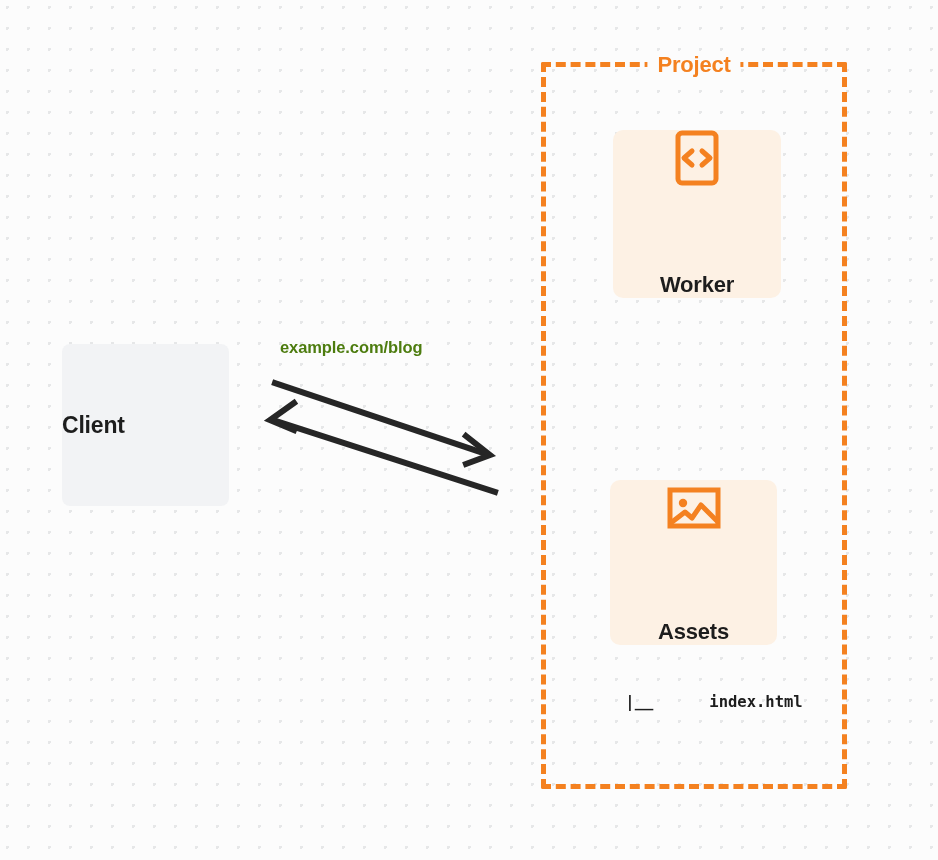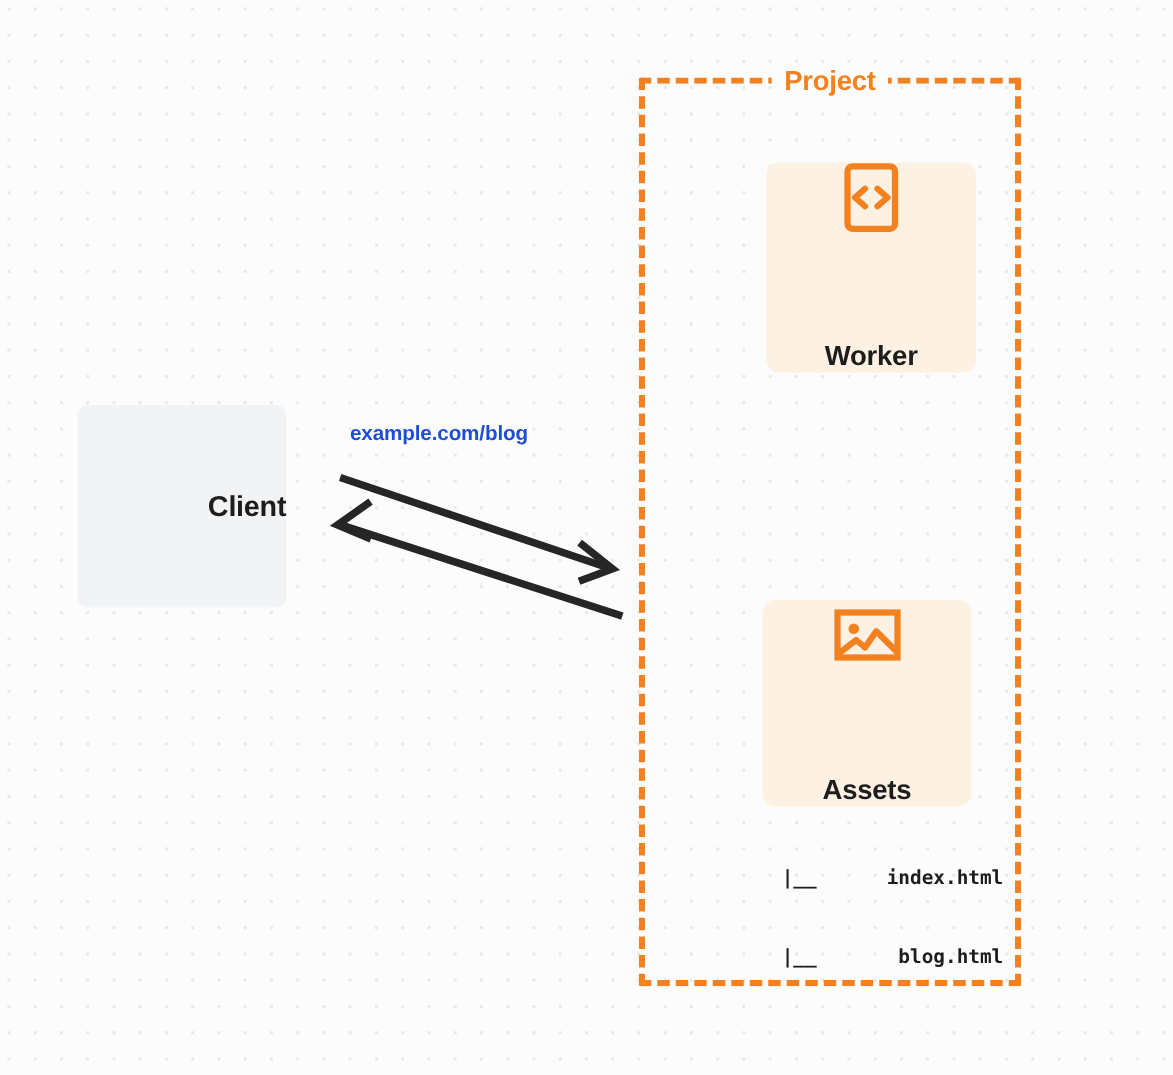--- a/index.html
+++ b/index.html
@@ -20,28 +20,28 @@
 
   .canvas {
     position: absolute;
     inset: 0;
   }
 
   
   .client-node {
     position: absolute;
     left: 62px;
-    top: 324px;
+    top: 344px;
     width: 167px;
     height: 162px;
     background: #f2f3f5;
     border-radius: 8px;
     display: flex;
     align-items: center;
-    justify-content: flex-end;
+    justify-content: flex-start;
   }
   .client-label {
     font-size: 23px;
     font-weight: bold;
     color: #1d1d1d;
     letter-spacing: -0.2px;
   }
 
   
   .arrows-svg {
@@ -51,29 +51,29 @@
     width: 270px;
     height: 150px;
     overflow: visible;
   }
   .arrow-label {
     position: absolute;
     left: 280px;
     top: 338px;
     font-size: 16.5px;
     font-weight: bold;
-    color: #1d4ed8;
+    color: #4d7c0f;
     letter-spacing: -0.1px;
     white-space: nowrap;
   }
 
   
   .project-container {
     position: absolute;
-    left: 511px;
+    left: 541px;
     top: 62px;
     width: 306px;
     height: 727px;
     box-sizing: border-box;
     border: 5px dashed #f48120;
     border-radius: 2px;
   }
   .project-title {
     position: absolute;
     left: 50%;
@@ -181,17 +181,16 @@
     <svg class="service-icon" viewBox="0 0 56 56">
       <rect x="4" y="10" width="48" height="36" fill="none" stroke="#f48120" stroke-width="5"></rect>
       <circle cx="17" cy="23" r="4.2" fill="#f48120"></circle>
       <polyline points="6,42 19,32 26,38 35,25 51,41" fill="none" stroke="#f48120" stroke-width="5" stroke-linecap="round" stroke-linejoin="round"></polyline>
     </svg>
     <span class="service-label">Assets</span>
   </div>
 
   <div class="file-tree">
     <div class="file-tree-line">    |__      index.html</div>
-    <div class="file-tree-line">    |__       blog.html</div>
     
   </div>
 
 </div>
 
 </body></html>

